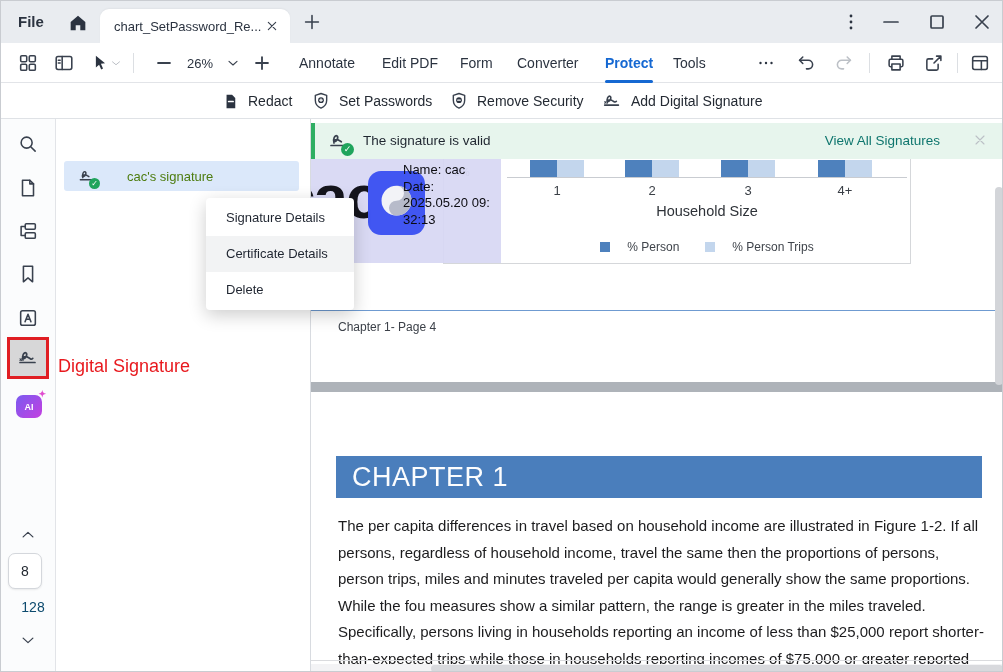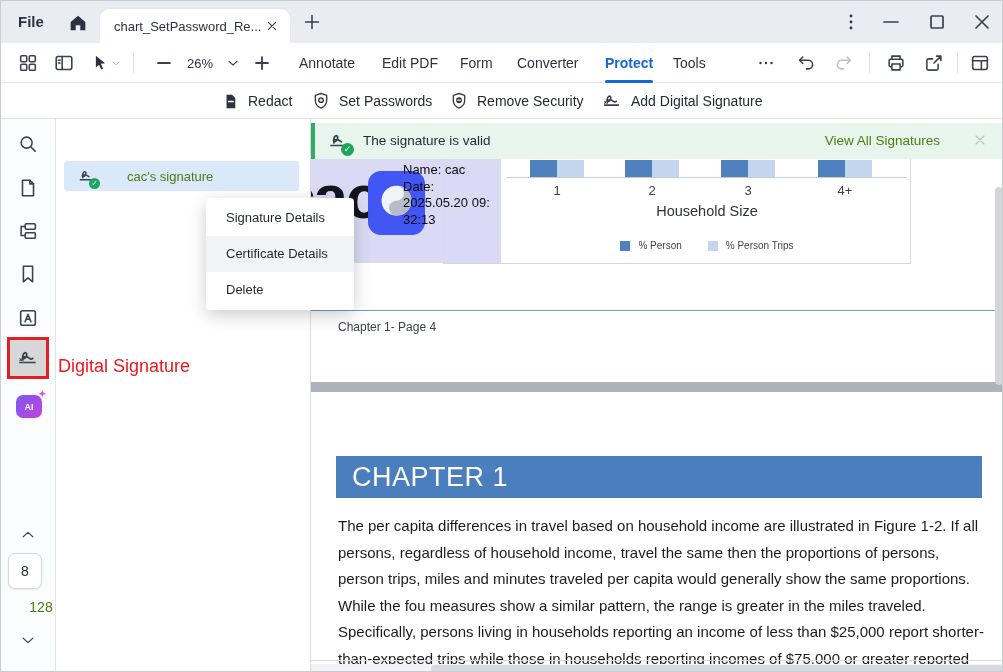--- a/index.html
+++ b/index.html
@@ -30,21 +30,21 @@
   .subtoolbar { position:absolute; left:0; top:82px; width:1003px; height:36px; background:#fff; border-bottom:1px solid #dfe2e6; }
   .pt-item { position:absolute; top:0; height:36px; display:flex; align-items:center; gap:8px; font-size:14px; color:#242a33; }
 
   
   .rail { position:absolute; left:0; top:118px; width:55px; height:554px; background:#fbfcfd; border-right:1px solid #e2e4e8; }
   .rail-ic { position:absolute; left:16px; width:22px; height:22px; }
   .sig-hl { position:absolute; left:6px; top:218px; width:42px; height:42px; background:#d7d7d8; border:3px solid #e01e23; display:flex; align-items:center; justify-content:center; }
   .ai-badge { position:absolute; left:15px; top:276px; width:26px; height:23px; border-radius:7px; background:linear-gradient(135deg,#7a5bf0,#c43fe0); color:#fff; font-size:9px; font-weight:bold; display:flex; align-items:center; justify-content:center; }
   .ai-spark { position:absolute; right:-4px; top:-6px; color:#e04ccf; font-size:9px; }
   .page-box { position:absolute; left:7px; top:434px; width:34px; height:36px; background:#fff; border:1px solid #d4d7dc; border-radius:7px; box-shadow:0 1px 2px rgba(0,0,0,.08); text-align:center; line-height:34px; font-size:14px; color:#1e242d; }
-  .page-total { position:absolute; left:16px; top:480px; width:48px; text-align:center; font-size:14px; color:#4d7c0f; }
+  .page-total { position:absolute; left:8px; top:480px; width:48px; text-align:center; font-size:14px; color:#0c4a6e; }
   .rail-chev { position:absolute; left:18px; width:18px; height:18px; }
 
   
   .panel { position:absolute; left:55px; top:118px; width:255px; height:554px; background:#fff; border-right:1px solid #d8dbe0; }
   .panel-head { position:absolute; left:0; top:0; width:100%; height:37px; border-bottom:1px solid #e8eaed; }
   .panel-title { position:absolute; left:13px; top:10px; font-size:14px; font-weight:bold; color:#2b3340; }
   .sig-item { position:absolute; left:8px; top:42px; width:235px; height:30px; background:#dbe8fa; border-radius:3px; display:flex; align-items:center; }
   .sig-item-label { margin-left:30px; font-size:13px; color:#4d7c0f; }
 
   
@@ -54,32 +54,32 @@
 
   
   .red-label { position:absolute; left:57px; top:355px; font-size:18px; font-weight:normal; color:#e8191e; z-index:25; }
 
   
   .doc { position:absolute; left:310px; top:118px; width:693px; height:554px; background:#fff; }
 
   .banner { position:absolute; left:0; top:4px; width:693px; height:36px; background:#e7f5ed; border-left:4px solid #2fae63; z-index:12; }
   .banner-ic { position:absolute; left:12px; top:6px; width:24px; height:24px; }
   .banner-msg { position:absolute; left:48px; top:10px; font-size:13.5px; color:#1f2630; }
-  .banner-link { position:absolute; right:64px; top:10px; font-size:13.5px; color:#4d7c0f; }
+  .banner-link { position:absolute; right:64px; top:10px; font-size:13.5px; color:#0f766e; }
   .banner-x { position:absolute; right:16px; top:9px; width:16px; height:16px; color:#8a919b; }
 
   .chart { position:absolute; left:132px; top:32px; width:468px; height:113px; border:1px solid #d5d7da; background:#fff; z-index:1; }
   .bar { position:absolute; top:8px; height:17px; }
   .bar.dark { background:#4e81bd; } .bar.light { background:#c3d6ed; }
   .axis { position:absolute; left:63px; top:25px; width:400px; border-top:1px solid #c9ccd1; }
   .ytick { position:absolute; left:10px; top:14px; font-size:11px; color:#7b808a; z-index:6; }
   .cat { position:absolute; top:31px; width:40px; text-align:center; font-size:13px; color:#3a3f46; }
   .xlabel { position:absolute; left:63px; top:51px; width:400px; text-align:center; font-size:14.5px; color:#2e3238; }
   .legend { position:absolute; left:63px; top:88px; width:400px; display:flex; justify-content:center; gap:26px; }
-  .legend-entry { display:flex; align-items:center; gap:8px; font-size:10px; color:#3f444b; }
+  .legend-entry { display:flex; align-items:center; gap:17px; font-size:12px; color:#3f444b; }
   .swatch { width:10px; height:10px; display:inline-block; }
 
   .stamp { position:absolute; left:0; top:40px; width:190px; height:104px; background:rgba(215,215,243,.93); overflow:hidden; z-index:5; }
   .stamp-big { position:absolute; left:-30px; top:2px; font-size:62px; font-weight:600; color:#15151c; letter-spacing:-2px; }
   .stamp-logo { position:absolute; left:57px; top:12px; width:57px; height:64px; background:#4156f2; border-radius:13px; }
   .stamp-lines { position:absolute; left:92px; top:3px; width:97px; font-size:13px; line-height:16.5px; color:#0b0b10; }
 
   .pg-line { position:absolute; left:0; top:191px; width:686px; border-top:1px solid #6f9bd1; }
   .pg-footer { position:absolute; left:27px; top:201px; font-size:12px; color:#3c4149; }
   .pg-gap { position:absolute; left:0; top:263px; width:693px; height:10px; background:#aeb3b9; }

